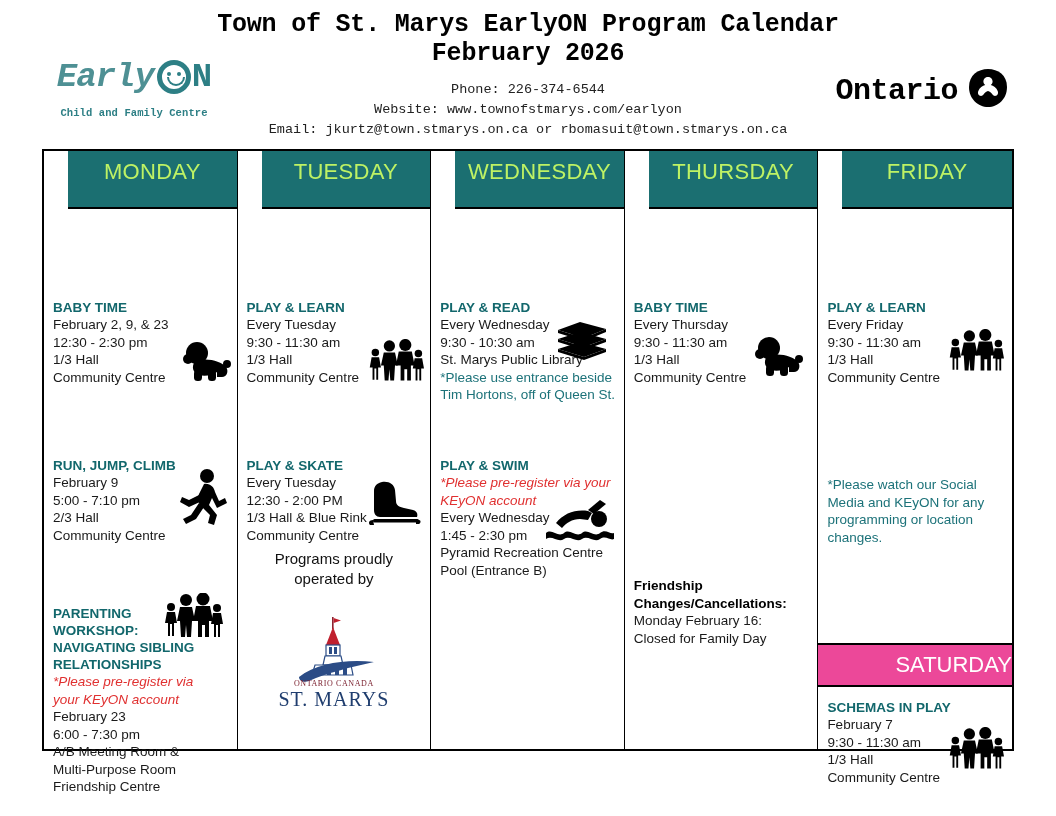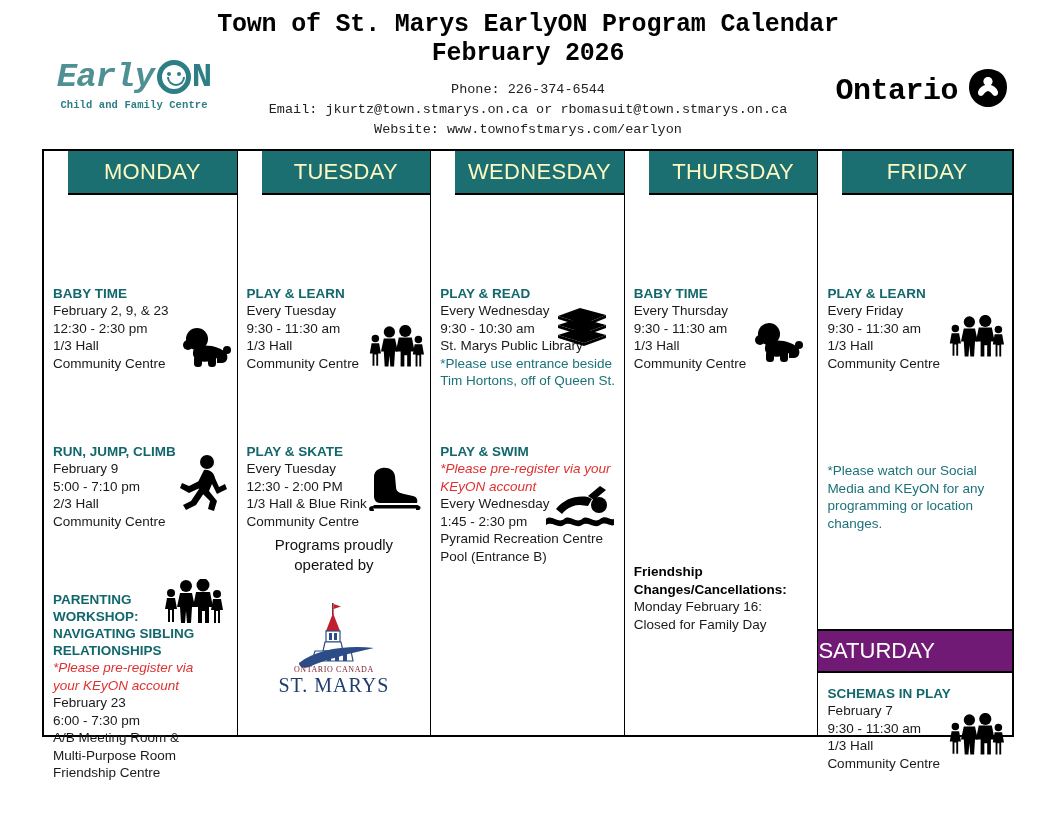--- a/index.html
+++ b/index.html
@@ -96,21 +96,21 @@
     border: 2.5px solid #2d7f85;
     border-top: none;
     border-radius: 0 0 14px 14px;
     left: 5px; top: 12px;
   }
   .eo-on { color: #2d7f85; }
   .eo-sub {
     font-size: 10.5px;
     font-weight: bold;
     color: #2d7f85;
-    margin-top: 3px;
+    margin-top: 11px;
     letter-spacing: 0.1px;
   }
 
   
   .ontario-logo {
     position: absolute;
     right: 48px;
     top: 68px;
     display: flex;
     align-items: center;
@@ -138,28 +138,28 @@
     box-sizing: border-box;
     border-right: 1.5px solid #000;
     width: 20%;
     display: flex;
     flex-direction: column;
   }
   .col:last-child { border-right: none; }
 
   .day-head {
     background: #1b6f71;
-    color: #fef9c3;
+    color: #bef264;
     text-align: center;
     font-size: 22px;
     letter-spacing: 0.3px;
     padding: 8px 0 9px 0;
     border-bottom: 2px solid #000;
     box-sizing: border-box;
-    height: 44px;
+    height: 58px;
     line-height: 25px;
     margin-left: 24px;
   }
   .col-body {
     position: relative;
     height: 540px;
     box-sizing: border-box;
     padding: 0;
   }
 
@@ -198,23 +198,23 @@
     line-height: 17.5px;
   }
 
   .ev-icon {
     position: absolute;
     pointer-events: none;
   }
 
   
   .sat-head {
-    background: #701a75;
+    background: #ec4899;
     color: #fff;
-    text-align: left;
+    text-align: right;
     font-size: 22px;
     line-height: 25px;
     padding: 7px 0 8px 0;
     border-top: 2px solid #000;
     border-bottom: 2px solid #000;
     position: absolute;
     left: 0; right: 0;
     top: 434px;
     box-sizing: border-box;
   }
@@ -259,22 +259,22 @@
 
   <div class="header">
 
     <div class="title-block">
       <div class="title-line">Town of St. Marys EarlyON Program Calendar</div>
       <div class="title-line">February 2026</div>
     </div>
 
     <div class="contact-block">
       <div>Phone: 226-374-6544</div>
+      <div>Website: www.townofstmarys.com/earlyon</div>
       <div>Email: jkurtz@town.stmarys.on.ca or rbomasuit@town.stmarys.on.ca</div>
-      <div>Website: www.townofstmarys.com/earlyon</div>
     </div>
 
     <div class="earlyon-logo">
       <div class="eo-word">
         <span class="eo-early">Early</span>
           <span class="eo-circle">
             <span class="eo-eye l"></span>
             <span class="eo-eye r"></span>
             <span class="eo-smile"></span>
           </span>

